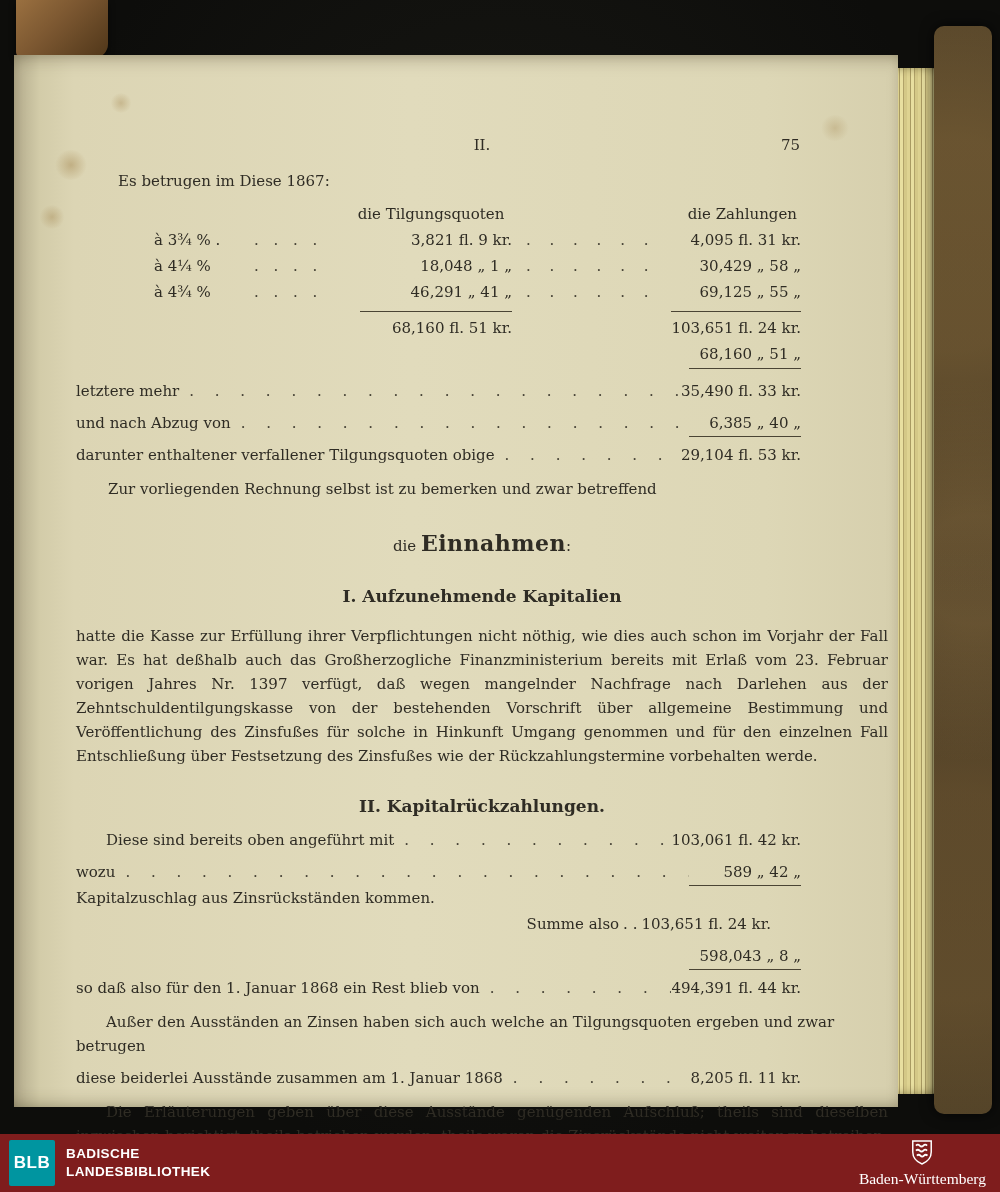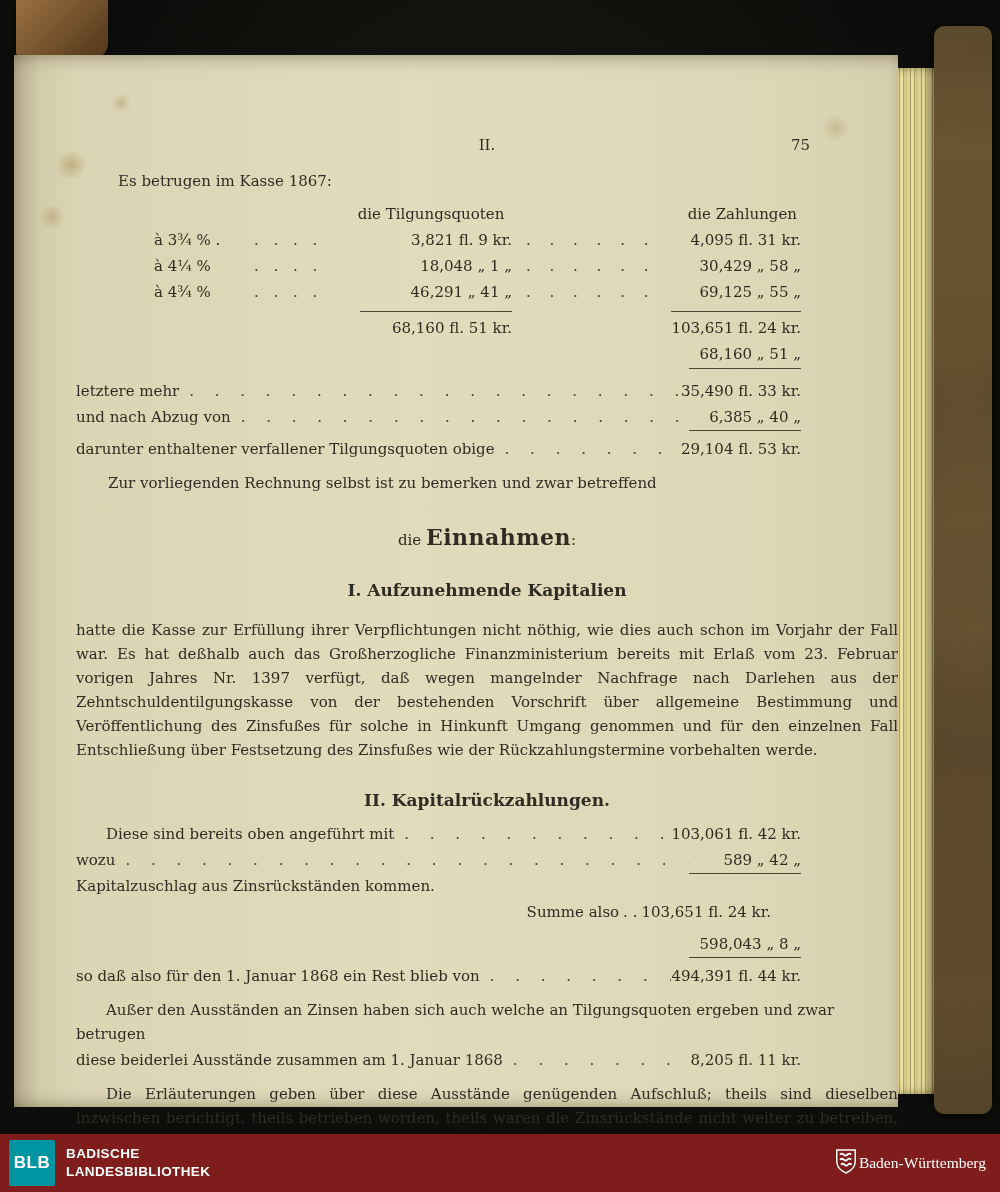--- a/index.html
+++ b/index.html
@@ -37,42 +37,42 @@
     background:linear-gradient(90deg,#b3ab8c 0px,#d3cca9 26px,#dcd5b4 60px,#e1dbbc 45%,#ddd7b6 85%,#d6cfad 100%);
     box-shadow:inset 0 10px 18px -10px rgba(60,50,25,.5), inset 0 -12px 18px -12px rgba(60,50,25,.45);
   }
   .stain{position:absolute;border-radius:50%;pointer-events:none;}
   .s1{left:40px;top:95px;width:34px;height:30px;background:radial-gradient(circle,rgba(150,115,55,.38),transparent 70%);}
   .s2{left:25px;top:150px;width:26px;height:24px;background:radial-gradient(circle,rgba(150,115,55,.32),transparent 70%);}
   .s3{left:96px;top:38px;width:22px;height:20px;background:radial-gradient(circle,rgba(150,115,55,.3),transparent 70%);}
   .s4{left:806px;top:60px;width:30px;height:26px;background:radial-gradient(circle,rgba(150,115,55,.25),transparent 70%);}
 
   .content{position:absolute;left:0;top:0;width:884px;height:976px;box-sizing:border-box;
-    padding:78px 0 0 62px;font-size:15px;line-height:24px;}
+    padding:78px 10px 0 62px;font-size:15px;line-height:24px;}
 
   .head-row{position:relative;height:24px;text-align:center;}
   .pgnum{position:absolute;right:88px;top:0;}
   .intro{margin:12px 0 0 42px;}
 
   .ledger{width:725px;margin-top:8px;}
   .lrow,.lhead{display:flex;align-items:baseline;line-height:26px;justify-content:center;}
   .lh-spacer{flex:0 0 190px;}
   .lh-q{flex:0 0 330px;text-align:center;}
   .lh-p{flex:1;text-align:right;padding-right:4px;}
   .lc-label{flex:0 0 172px;padding-left:78px;box-sizing:border-box;white-space:nowrap;}
   .lc-dots1{flex:0 0 78px;overflow:hidden;white-space:nowrap;letter-spacing:5px;padding-left:6px;color:#464236;}
   .lc-quote{flex:0 0 180px;text-align:right;white-space:nowrap;}
   .lc-mid{flex:1 1 auto;text-align:center;overflow:hidden;white-space:nowrap;letter-spacing:7px;padding:0 14px;color:#464236;}
   .lc-pay{flex:0 0 150px;text-align:right;white-space:nowrap;}
   .blk{display:inline-block;text-align:right;}
   .ol{border-top:1.4px solid #4a4434;padding-top:3px;}
   .ul{border-bottom:1.4px solid #4a4434;padding-bottom:1px;}
   .w150{min-width:152px;} .w112{min-width:112px;}
 
-  .wrow{width:725px;display:flex;align-items:baseline;margin-top:2px;}
+  .wrow{width:725px;display:flex;align-items:baseline;margin-top:8px;}
   .wl{white-space:nowrap;}
   .wdots{flex:1;overflow:hidden;white-space:nowrap;letter-spacing:8px;padding:0 10px;color:#464236;}
   .wamt{flex:0 0 auto;min-width:112px;text-align:right;white-space:nowrap;}
   .ind .wl{padding-left:30px;}
   .mt6{margin-top:6px;} .mt10{margin-top:10px;}
 
   .note{margin:10px 0 0 0;text-indent:32px;}
   .income{margin:30px 0 0 0;text-align:center;font-weight:normal;font-size:15px;}
   .income .frak{font-size:22px;font-weight:bold;letter-spacing:.5px;}
   .sec-title{margin:26px 0 0 0;text-align:center;font-size:17px;font-weight:bold;}
@@ -85,21 +85,21 @@
   .sum-row{width:725px;display:flex;justify-content:flex-end;align-items:baseline;gap:4px;padding-right:30px;box-sizing:border-box;margin-top:2px;}
   .full-line{margin:10px 0 0 0;text-indent:30px;}
 
   
   .footer{position:absolute;left:0;top:1134px;width:1000px;height:58px;background:#7f1d1d;
     display:flex;align-items:center;font-family:"Liberation Sans", sans-serif;}
   .blb-logo{width:46px;height:46px;margin-left:9px;border-radius:2px;
     display:flex;align-items:center;justify-content:center;
     color:#fff;font-weight:bold;font-size:17px;letter-spacing:.5px;background:#0095a0;}
   .lib-name{margin-left:11px;color:#fff;font-weight:bold;font-size:13.5px;line-height:1.32;letter-spacing:.4px;}
-  .bw{margin-left:auto;margin-right:14px;display:flex;flex-direction:row;align-items:center;gap:1px;}
+  .bw{margin-left:auto;margin-right:14px;display:flex;flex-direction:column;align-items:center;gap:1px;}
   .bw-text{color:#fff;font-family:"Liberation Serif", serif;font-size:15.5px;}
 </style>
 </head>
 <body>
 
 <div class="scene">
 
   <div class="spine-corner"></div>
   <div class="fore-edge"></div>
   <div class="cover-right"></div>
@@ -110,21 +110,21 @@
     <div class="stain s3"></div>
     <div class="stain s4"></div>
 
     <div class="content">
 
       <div class="head-row">
         <span class="roman">II.</span>
         <span class="pgnum">75</span>
       </div>
 
-      <p class="intro">Es betrugen im Kasse 1867:</p>
+      <p class="intro">Es betrugen im Diese 1867:</p>
 
       <div class="ledger">
         <div class="lhead">
           <span class="lh-spacer"></span>
           <span class="lh-q">die Tilgungsquoten</span>
           <span class="lh-p">die Zahlungen</span>
         </div>
 
         <div class="lrow">
           <span class="lc-label">à 3¾ % .</span>

